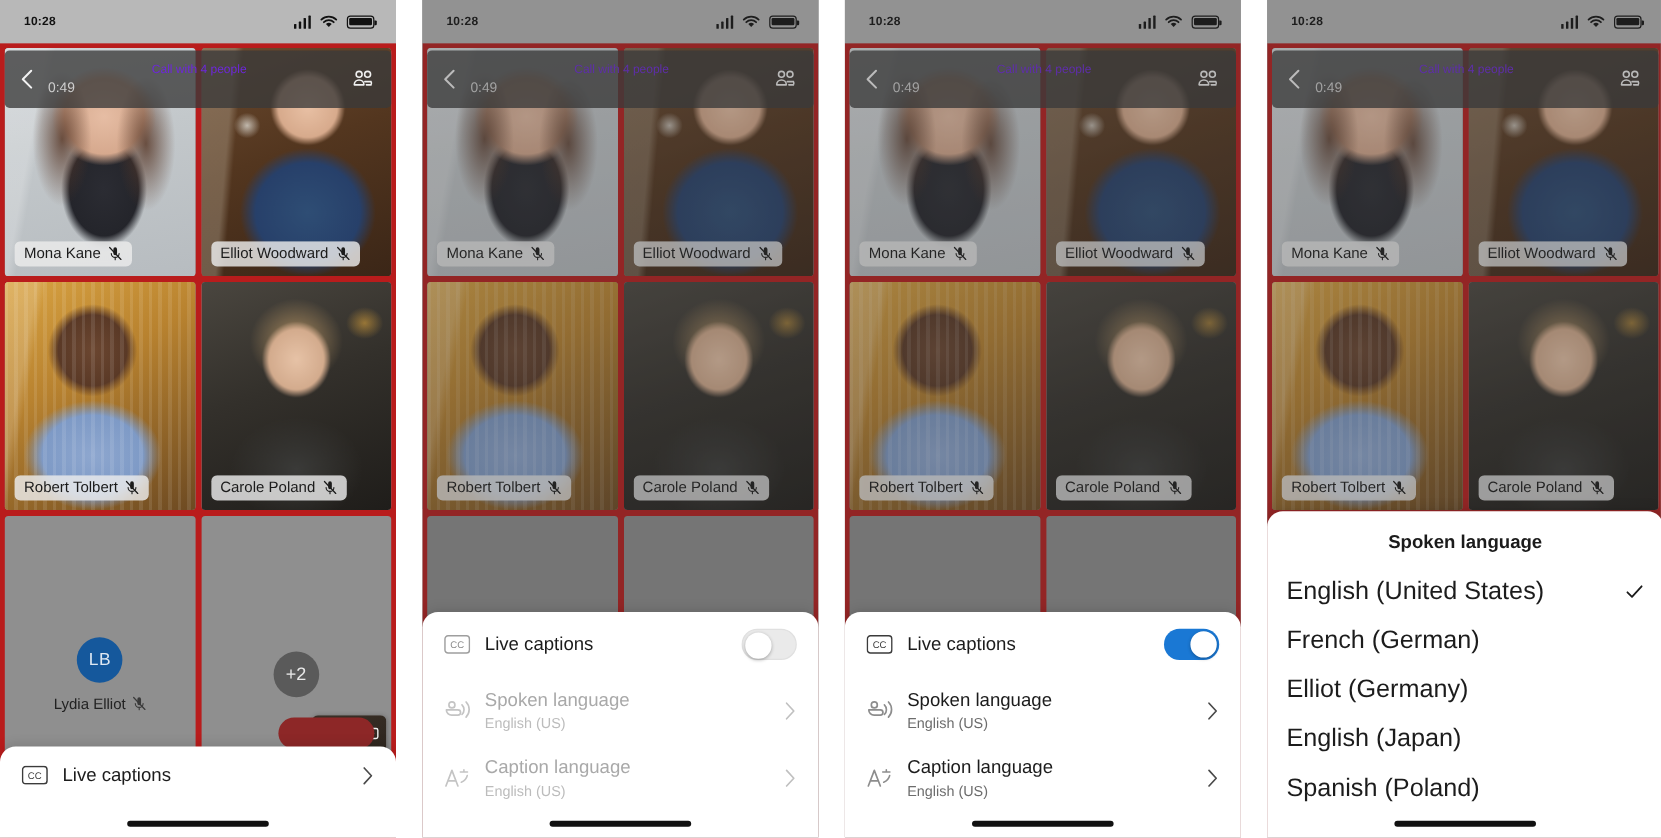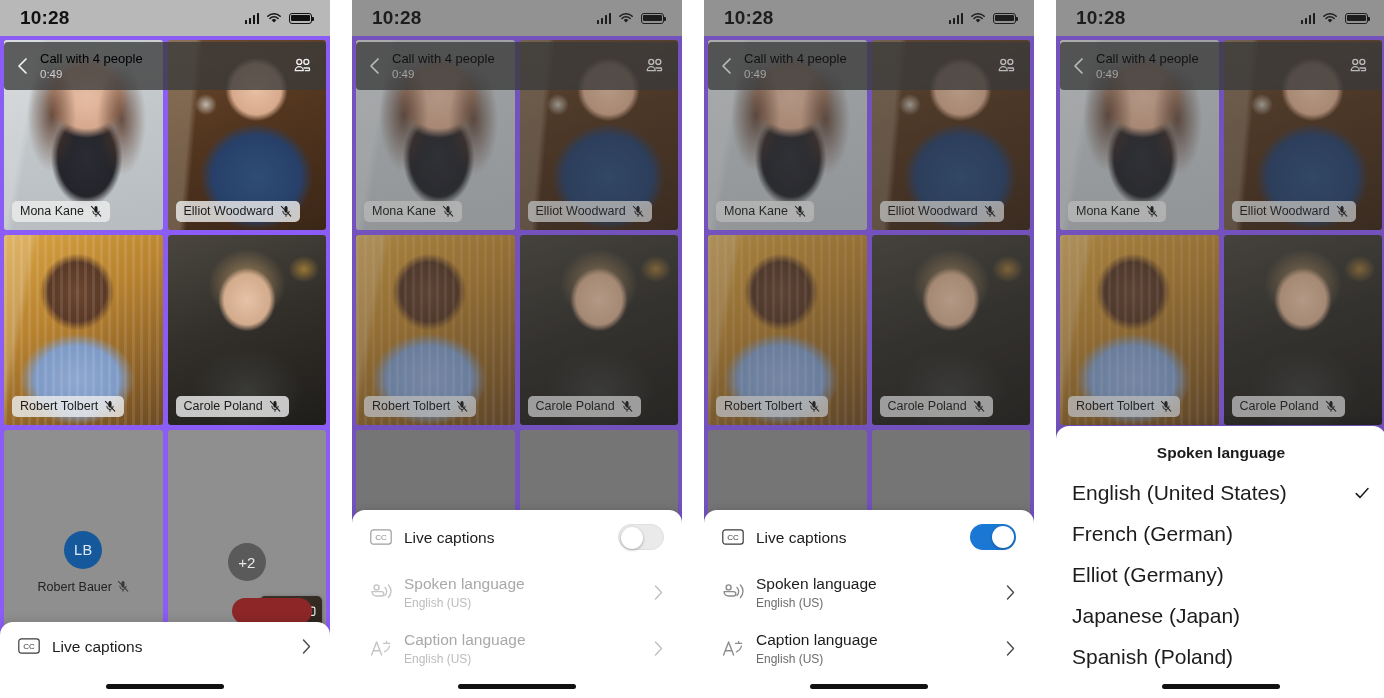--- a/index.html
+++ b/index.html
@@ -32,21 +32,21 @@
     position: relative;
     height: 36px;
     background: #b8b8b8;
     display: flex;
     align-items: center;
     justify-content: space-between;
     padding: 0 18px 0 20px;
     z-index: 6;
   }
   .status-time {
-    font-size: 19px; font-weight: bold; color: #111;
+    font-size: 10px; font-weight: bold; color: #111;
     letter-spacing: 0.2px;
   }
   .status-icons { display: flex; align-items: center; gap: 7px; }
   .sig { display: flex; align-items: flex-end; gap: 1.5px; height: 11px; }
   .sig i { width: 2.5px; background: #111; border-radius: 0.5px; display:block; }
   .sig i:nth-child(1){ height: 4px; }
   .sig i:nth-child(2){ height: 6px; }
   .sig i:nth-child(3){ height: 8.5px; }
   .sig i:nth-child(4){ height: 11px; }
   .batt {
@@ -60,21 +60,21 @@
   .batt i { display:block; height:100%; width:100%; background:#111; border-radius:1px; }
 
   
   .vgrid {
     position: absolute; top: 36px; left: 0; right: 0; bottom: 0;
     padding: 4px;
     display: grid;
     grid-template-columns: 1fr 1fr;
     grid-template-rows: 190px 190px 1fr;
     gap: 5px;
-    background: #8b5cf6;
+    background: #b91c1c;
   }
   .tile {
     position: relative; overflow: hidden; border-radius: 3px;
     background: #8f8f8f;
   }
   .tile .art { position:absolute; inset:0; }
   .namechip {
     position: absolute; left: 8px; bottom: 8px;
     background: rgba(236,236,236,0.82);
     border-radius: 5px;
@@ -115,21 +115,21 @@
   .callhead {
     position: absolute; top: 42px; left: 4px; right: 4px; height: 48px;
     background: rgba(58,58,58,0.78);
     border-radius: 4px;
     display: flex; align-items: center;
     padding: 0 13px 0 6px;
     z-index: 4;
   }
   .back-ic { width: 26px; height: 26px; flex: 0 0 auto; }
   .callhead .txt { margin-left: 4px; flex: 1 1 auto; }
-  .call-title { font-size: 13px; color: #000000; line-height: 15px; }
+  .call-title { font-size: 10px; color: #6d28d9; line-height: 15px; text-align: center; }
   .call-timer { font-size: 11.5px; color: #cfcfcf; line-height: 14px; margin-top: 1px; }
   .people-ic { width: 21px; height: 21px; flex:0 0 auto; }
 
   
   .endcall-peek {
     position: absolute; right: 18px; bottom: 74px;
     width: 80px; height: 26px; border-radius: 13px;
     background: #8d2727; z-index: 5;
   }
 
@@ -315,21 +315,21 @@
             <svg class="mute-ic" viewBox="0 0 14 15">
               <path d="M5.2 3a1.8 1.8 0 0 1 3.6 0v4a1.8 1.8 0 0 1-3.6 0z" fill="#1b1b1b"></path>
               <path d="M3.2 7.2a3.8 3.8 0 0 0 7.6 0M7 11v2.2" stroke="#1b1b1b" stroke-width="1.1" fill="none" stroke-linecap="round"></path>
               <path d="M1.6 1.4 12.6 13" stroke="#1b1b1b" stroke-width="1.2" stroke-linecap="round"></path>
             </svg>
           </div>
         </div>
         <div class="tile avatar-tile empty-tile">
           <div class="avatar-circle">LB</div>
           <div class="avatar-name">
-            <span>Robert Bauer</span>
+            <span>Lydia Elliot</span>
             <svg class="mute-ic" viewBox="0 0 14 15">
               <path d="M5.2 3a1.8 1.8 0 0 1 3.6 0v4a1.8 1.8 0 0 1-3.6 0z" fill="#3a3a3a"></path>
               <path d="M3.2 7.2a3.8 3.8 0 0 0 7.6 0M7 11v2.2" stroke="#3a3a3a" stroke-width="1.1" fill="none" stroke-linecap="round"></path>
               <path d="M1.6 1.4 12.6 13" stroke="#3a3a3a" stroke-width="1.2" stroke-linecap="round"></path>
             </svg>
           </div>
         </div>
         <div class="tile plus-tile empty-tile">
           <div class="plus-badge">+2</div>
           <div class="selfview">
@@ -780,21 +780,21 @@
             <path d="M2.2 8.6 6 12.4 14 3.6" fill="none" stroke="#1b1b1b" stroke-width="1.5" stroke-linecap="round" stroke-linejoin="round"></path>
           </svg>
         </div>
         <div class="lang-row">
           <span class="lbl">French (German)</span>
         </div>
         <div class="lang-row">
           <span class="lbl">Elliot (Germany)</span>
         </div>
         <div class="lang-row">
-          <span class="lbl">Japanese (Japan)</span>
+          <span class="lbl">English (Japan)</span>
         </div>
         <div class="lang-row">
           <span class="lbl">Spanish (Poland)</span>
         </div>
 
         <div class="homebar"></div>
       </div>
 
     </div>
   </div>

